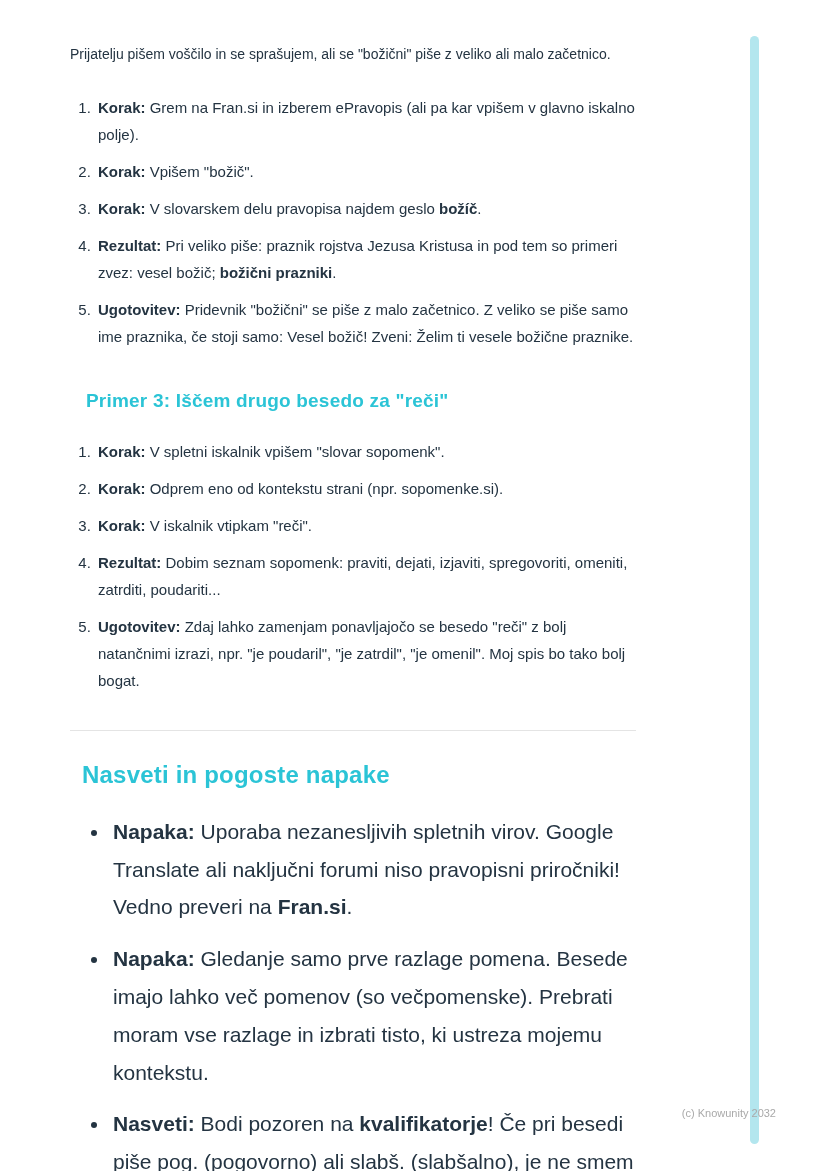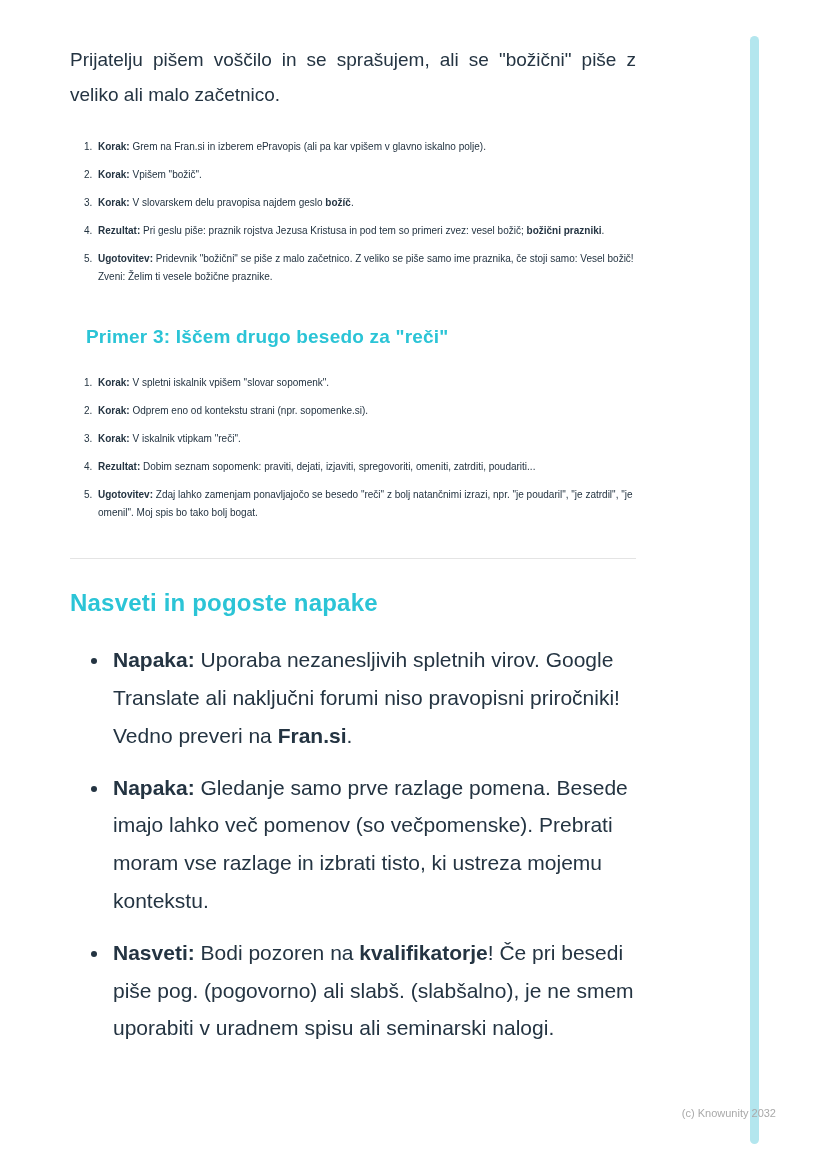--- a/index.html
+++ b/index.html
@@ -36,47 +36,47 @@
     z-index: 1;
   }
   .content {
     position: absolute;
     left: 70px;
     top: 42px;
     width: 566px;
     z-index: 2;
   }
   .para {
-    font-size: 19px;
+    font-size: 14px;
     line-height: 1.85;
   }
   .justify { text-align: justify; }
   ol.steps {
     margin: 26px 0 36px 0;
     padding-left: 25px;
     list-style: decimal;
   }
   ol.steps li {
-    font-size: 10px;
+    font-size: 15px;
     line-height: 1.8;
     margin-bottom: 10px;
     padding-left: 3px;
   }
   .h-sub {
     font-size: 19px;
     font-weight: 700;
     color: var(--accent);
     margin: 40px 0 26px 16px;
     letter-spacing: 0.2px;
   }
   .h-main {
     font-size: 24px;
     font-weight: 700;
     color: var(--accent);
-    margin: 30px 0 24px 0;
+    margin: 30px 0 24px 12px;
     letter-spacing: 0.2px;
   }
   hr.divider {
     border: none;
     border-top: 1px solid var(--divider);
     margin: 34px 0 30px 0;
   }
   ul.tips {
     margin: 0 0 20px 0;
     padding-left: 25px;
@@ -109,21 +109,21 @@
   <div class="accent-bar"></div>
 
   <div class="content">
 
     <p class="para justify">Prijatelju pišem voščilo in se sprašujem, ali se "božični" piše z veliko ali malo začetnico.</p>
 
     <ol class="steps">
       <li><span class="b">Korak:</span><span> Grem na Fran.si in izberem ePravopis (ali pa kar vpišem v glavno iskalno polje).</span></li>
       <li><span class="b">Korak:</span><span> Vpišem "božič".</span></li>
       <li><span class="b">Korak:</span><span> V slovarskem delu pravopisa najdem geslo </span><span class="b">božíč</span><span>.</span></li>
-      <li><span class="b">Rezultat:</span><span> Pri geslu piše: </span><span class="i">praznik rojstva Jezusa Kristusa</span><span> in pod tem so primeri zvez: </span><span class="i">vesel božič; </span><span class="b i">božični prazniki</span><span>.</span></li>
+      <li><span class="b">Rezultat:</span><span> Pri veliko piše: </span><span class="i">praznik rojstva Jezusa Kristusa</span><span> in pod tem so primeri zvez: </span><span class="i">vesel božič; </span><span class="b i">božični prazniki</span><span>.</span></li>
       <li><span class="b">Ugotovitev:</span><span> Pridevnik "božični" se piše z malo začetnico. Z veliko se piše samo ime praznika, če stoji samo: </span><span class="i">Vesel božič!</span><span> Zveni: </span><span class="i">Želim ti vesele božične praznike.</span></li>
     </ol>
 
     <h2 class="h-sub">Primer 3: Iščem drugo besedo za "reči"</h2>
 
 
     <ol class="steps">
       <li><span class="b">Korak:</span><span> V spletni iskalnik vpišem "slovar sopomenk".</span></li>
       <li><span class="b">Korak:</span><span> Odprem eno od kontekstu strani (npr. sopomenke.si).</span></li>
       <li><span class="b">Korak:</span><span> V iskalnik vtipkam "reči".</span></li>

